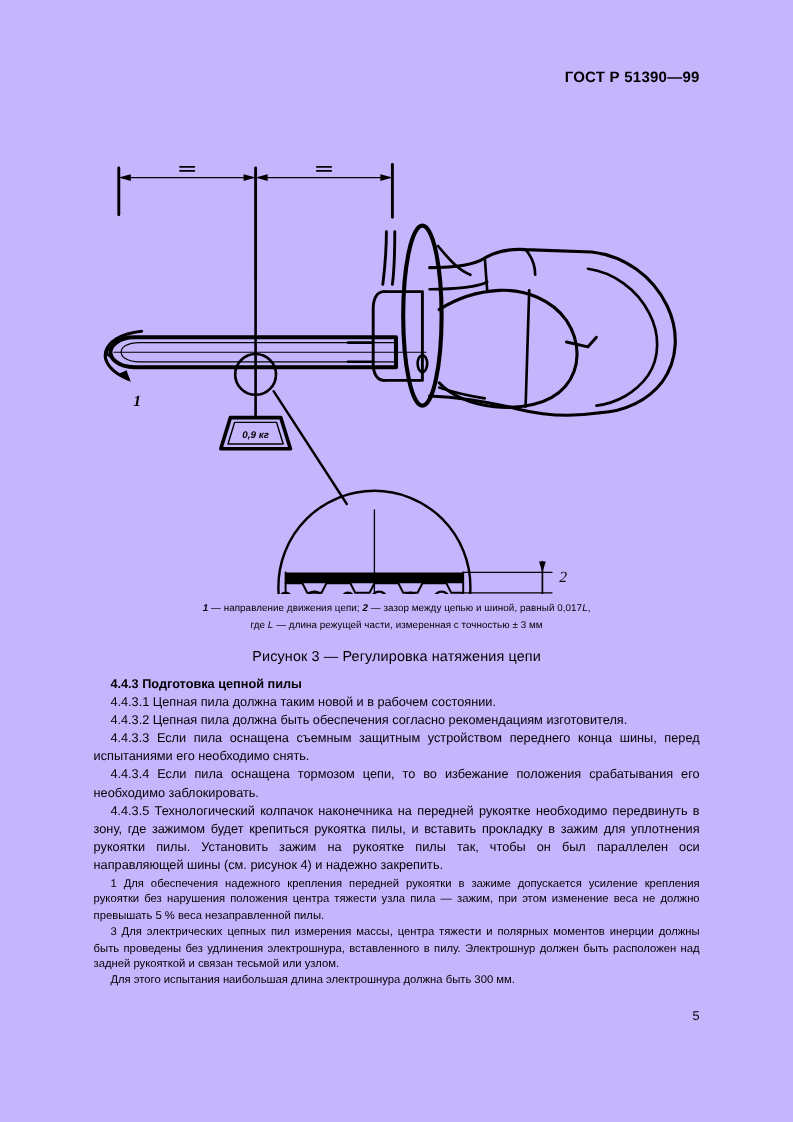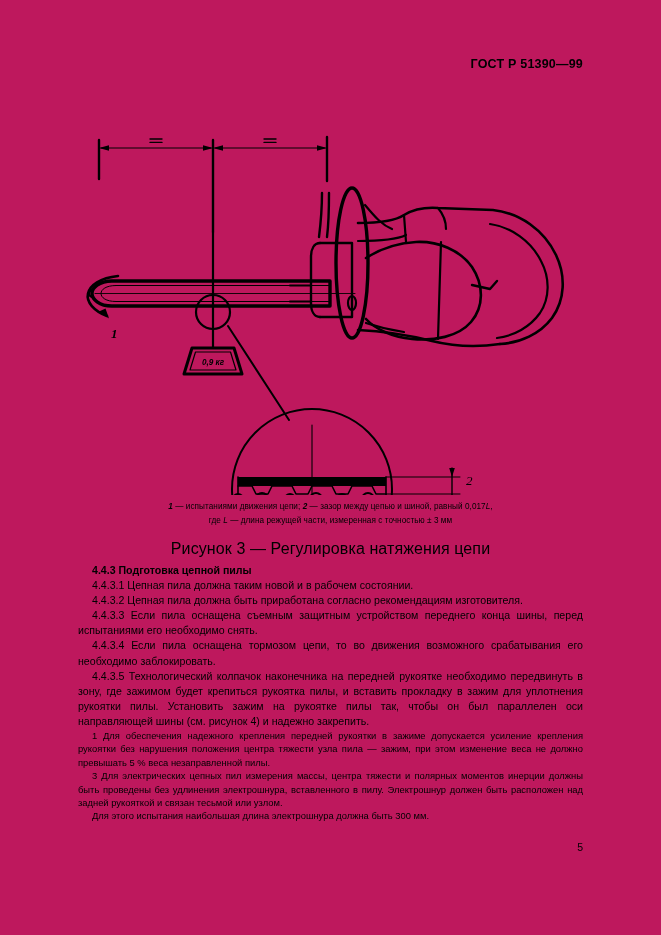--- a/index.html
+++ b/index.html
@@ -10,21 +10,21 @@
   }
   body {
     font-family: "Liberation Sans", sans-serif;
     color: #000000;
   }
   .page {
     position: relative;
     width: 661px;
     height: 935px;
     margin: 0 auto;
-    background: #be185d;
+    background: #c4b5fd;
     overflow: hidden;
   }
 
   
   .doc-header {
     position: absolute;
     top: 57px;
     right: 78px;
     font-size: 12.5px;
     font-weight: bold;
@@ -66,21 +66,21 @@
   .fig-legend .it {
     font-style: italic;
   }
 
   .fig-caption {
     position: absolute;
     left: 0;
     top: 540px;
     width: 661px;
     text-align: center;
-    font-size: 16px;
+    font-size: 12px;
     letter-spacing: 0.1px;
   }
 
   
   .body {
     position: absolute;
     left: 78px;
     top: 563px;
     width: 505px;
     font-size: 10.6px;
@@ -270,37 +270,37 @@
         <polygon points="452,399 449.2,408 454.8,408" fill="#000000" stroke="none"></polygon>
 
         <text x="466" y="390" font-family="Liberation Serif, serif" font-size="13" font-style="italic" fill="#000000" stroke="none">2</text>
 
       </g>
     </svg>
   </div>
 
   <div class="fig-legend">
     <span class="ln">
-      <span class="idx">1</span><span> — испытаниями движения цепи; </span><span class="idx">2</span><span> — зазор между цепью и шиной, равный 0,017</span><span class="it">L</span><span>,</span>
+      <span class="idx">1</span><span> — направление движения цепи; </span><span class="idx">2</span><span> — зазор между цепью и шиной, равный 0,017</span><span class="it">L</span><span>,</span>
     </span>
     <span class="ln">
       <span>где </span><span class="it">L</span><span> — длина режущей части, измеренная с точностью ± 3 мм</span>
     </span>
   </div>
 
   <div class="fig-caption">Рисунок 3 — Регулировка натяжения цепи</div>
 
   <div class="body">
 
     <h3>4.4.3 Подготовка цепной пилы</h3>
 
     <p>4.4.3.1 Цепная пила должна таким новой и в рабочем состоянии.</p>
-    <p>4.4.3.2 Цепная пила должна быть приработана согласно рекомендациям изготовителя.</p>
+    <p>4.4.3.2 Цепная пила должна быть обеспечения согласно рекомендациям изготовителя.</p>
     <p>4.4.3.3 Если пила оснащена съемным защитным устройством переднего конца шины, перед испытаниями его необходимо снять.</p>
-    <p>4.4.3.4 Если пила оснащена тормозом цепи, то во движения возможного срабатывания его необходимо заблокировать.</p>
+    <p>4.4.3.4 Если пила оснащена тормозом цепи, то во избежание положения срабатывания его необходимо заблокировать.</p>
     <p>4.4.3.5 Технологический колпачок наконечника на передней рукоятке необходимо передвинуть в зону, где зажимом будет крепиться рукоятка пилы, и вставить прокладку в зажим для уплотнения рукоятки пилы. Установить зажим на рукоятке пилы так, чтобы он был параллелен оси направляющей шины (см. рисунок 4) и надежно закрепить.</p>
 
     <div class="notes">
       <p>1 Для обеспечения надежного крепления передней рукоятки в зажиме допускается усиление крепления рукоятки без нарушения положения центра тяжести узла пила — зажим, при этом изменение веса не должно превышать 5 % веса незаправленной пилы.</p>
       <p>3 Для электрических цепных пил измерения массы, центра тяжести и полярных моментов инерции должны быть проведены без удлинения электрошнура, вставленного в пилу. Электрошнур должен быть расположен над задней рукояткой и связан тесьмой или узлом.</p>
       <p>Для этого испытания наибольшая длина электрошнура должна быть 300 мм.</p>
     </div>
 
   </div>
 

